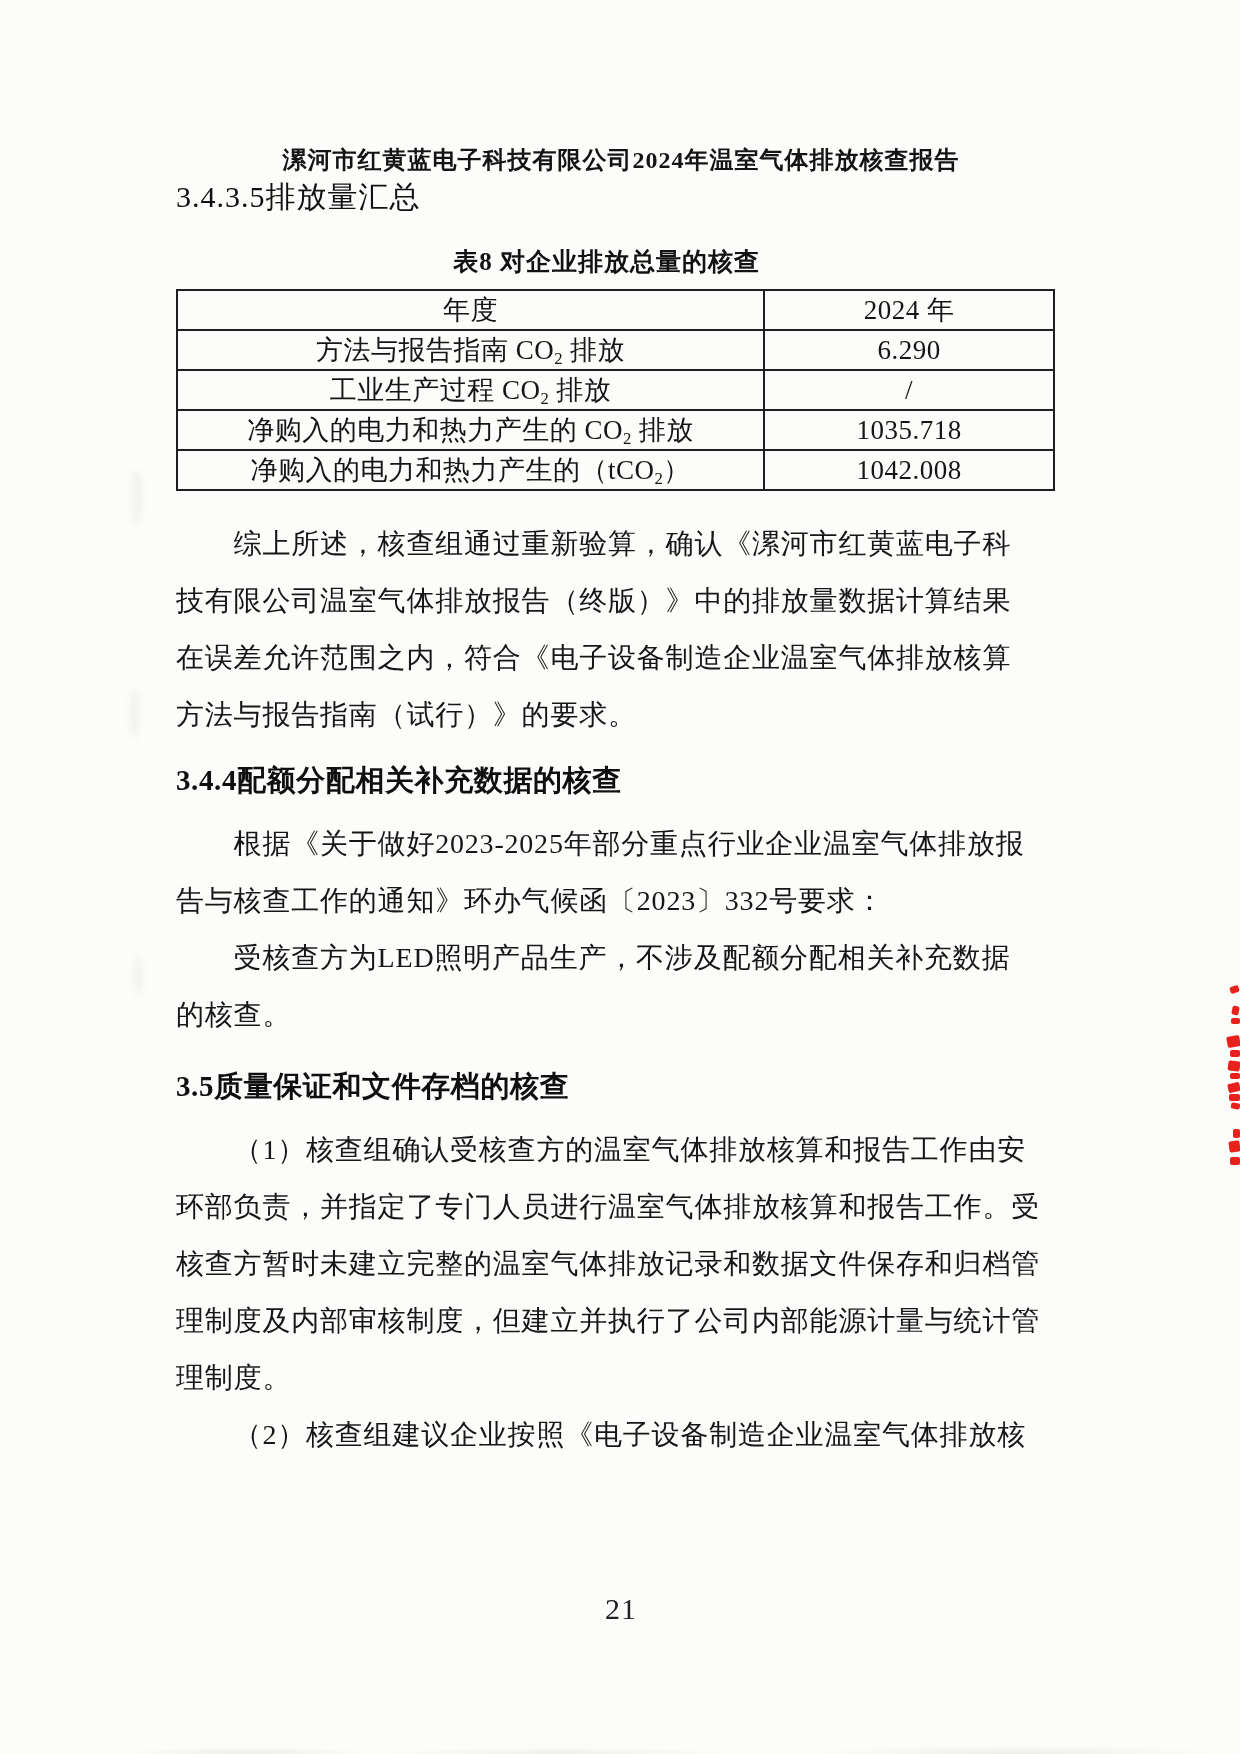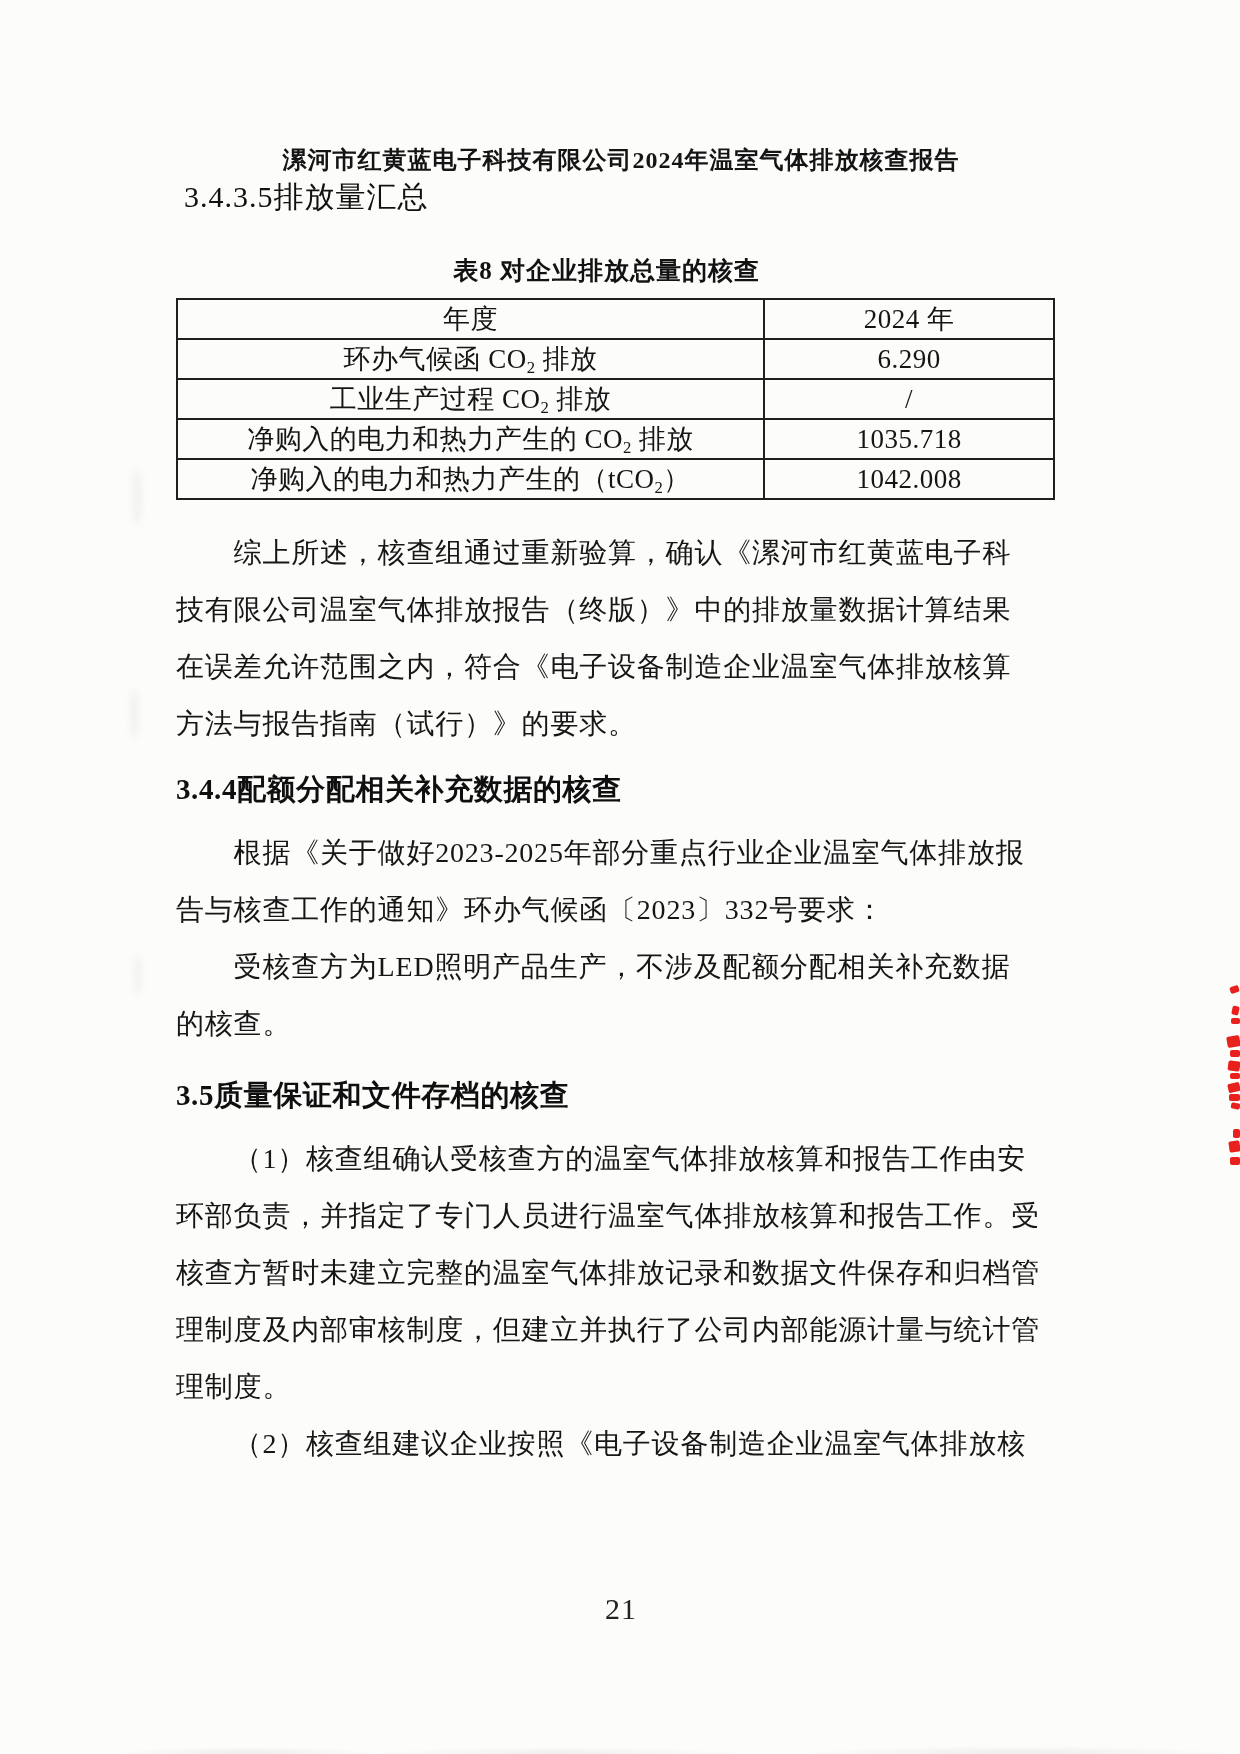--- a/index.html
+++ b/index.html
@@ -27,24 +27,24 @@
     position:absolute;top:96px;left:176px;width:890px;
     text-align:center;font-size:24px;font-weight:bold;letter-spacing:1px;
     color:#141414;
     margin-top:48px;
   }
   .content{
     position:absolute;top:160px;left:176px;width:890px;
   }
   .h-sub{
     font-size:30px;font-weight:normal;letter-spacing:1px;color:#111;
-    margin:16px 0 0 8px;line-height:42px;
+    margin:16px 0 0 0;line-height:42px;
   }
   .tbl-caption{
-    width:861px;margin:36px 0 0 0;text-align:center;
+    width:861px;margin:27px 0 0 0;text-align:center;
     font-size:25px;font-weight:bold;letter-spacing:1px;line-height:34px;color:#121212;
   }
   table.emis{
     border-collapse:collapse;
     margin:10px 0 0 0;
     width:861px;
     table-layout:fixed;
   }
   table.emis td{
     border:2px solid #1f1f1f;
@@ -88,21 +88,21 @@
 
     <div class="tbl-caption">表8 对企业排放总量的核查</div>
 
     <table class="emis">
       <tbody>
         <tr>
           <td class="c-label"><span>年度</span><span class="sub"></span><span></span></td>
           <td class="c-value">2024 年</td>
         </tr>
         <tr>
-          <td class="c-label"><span>环办气候函 CO</span><span class="sub">2</span><span> 排放</span></td>
+          <td class="c-label"><span>方法与报告指南 CO</span><span class="sub">2</span><span> 排放</span></td>
           <td class="c-value">6.290</td>
         </tr>
         <tr>
           <td class="c-label"><span>工业生产过程 CO</span><span class="sub">2</span><span> 排放</span></td>
           <td class="c-value">/</td>
         </tr>
         <tr>
           <td class="c-label"><span>净购入的电力和热力产生的 CO</span><span class="sub">2</span><span> 排放</span></td>
           <td class="c-value">1035.718</td>
         </tr>

